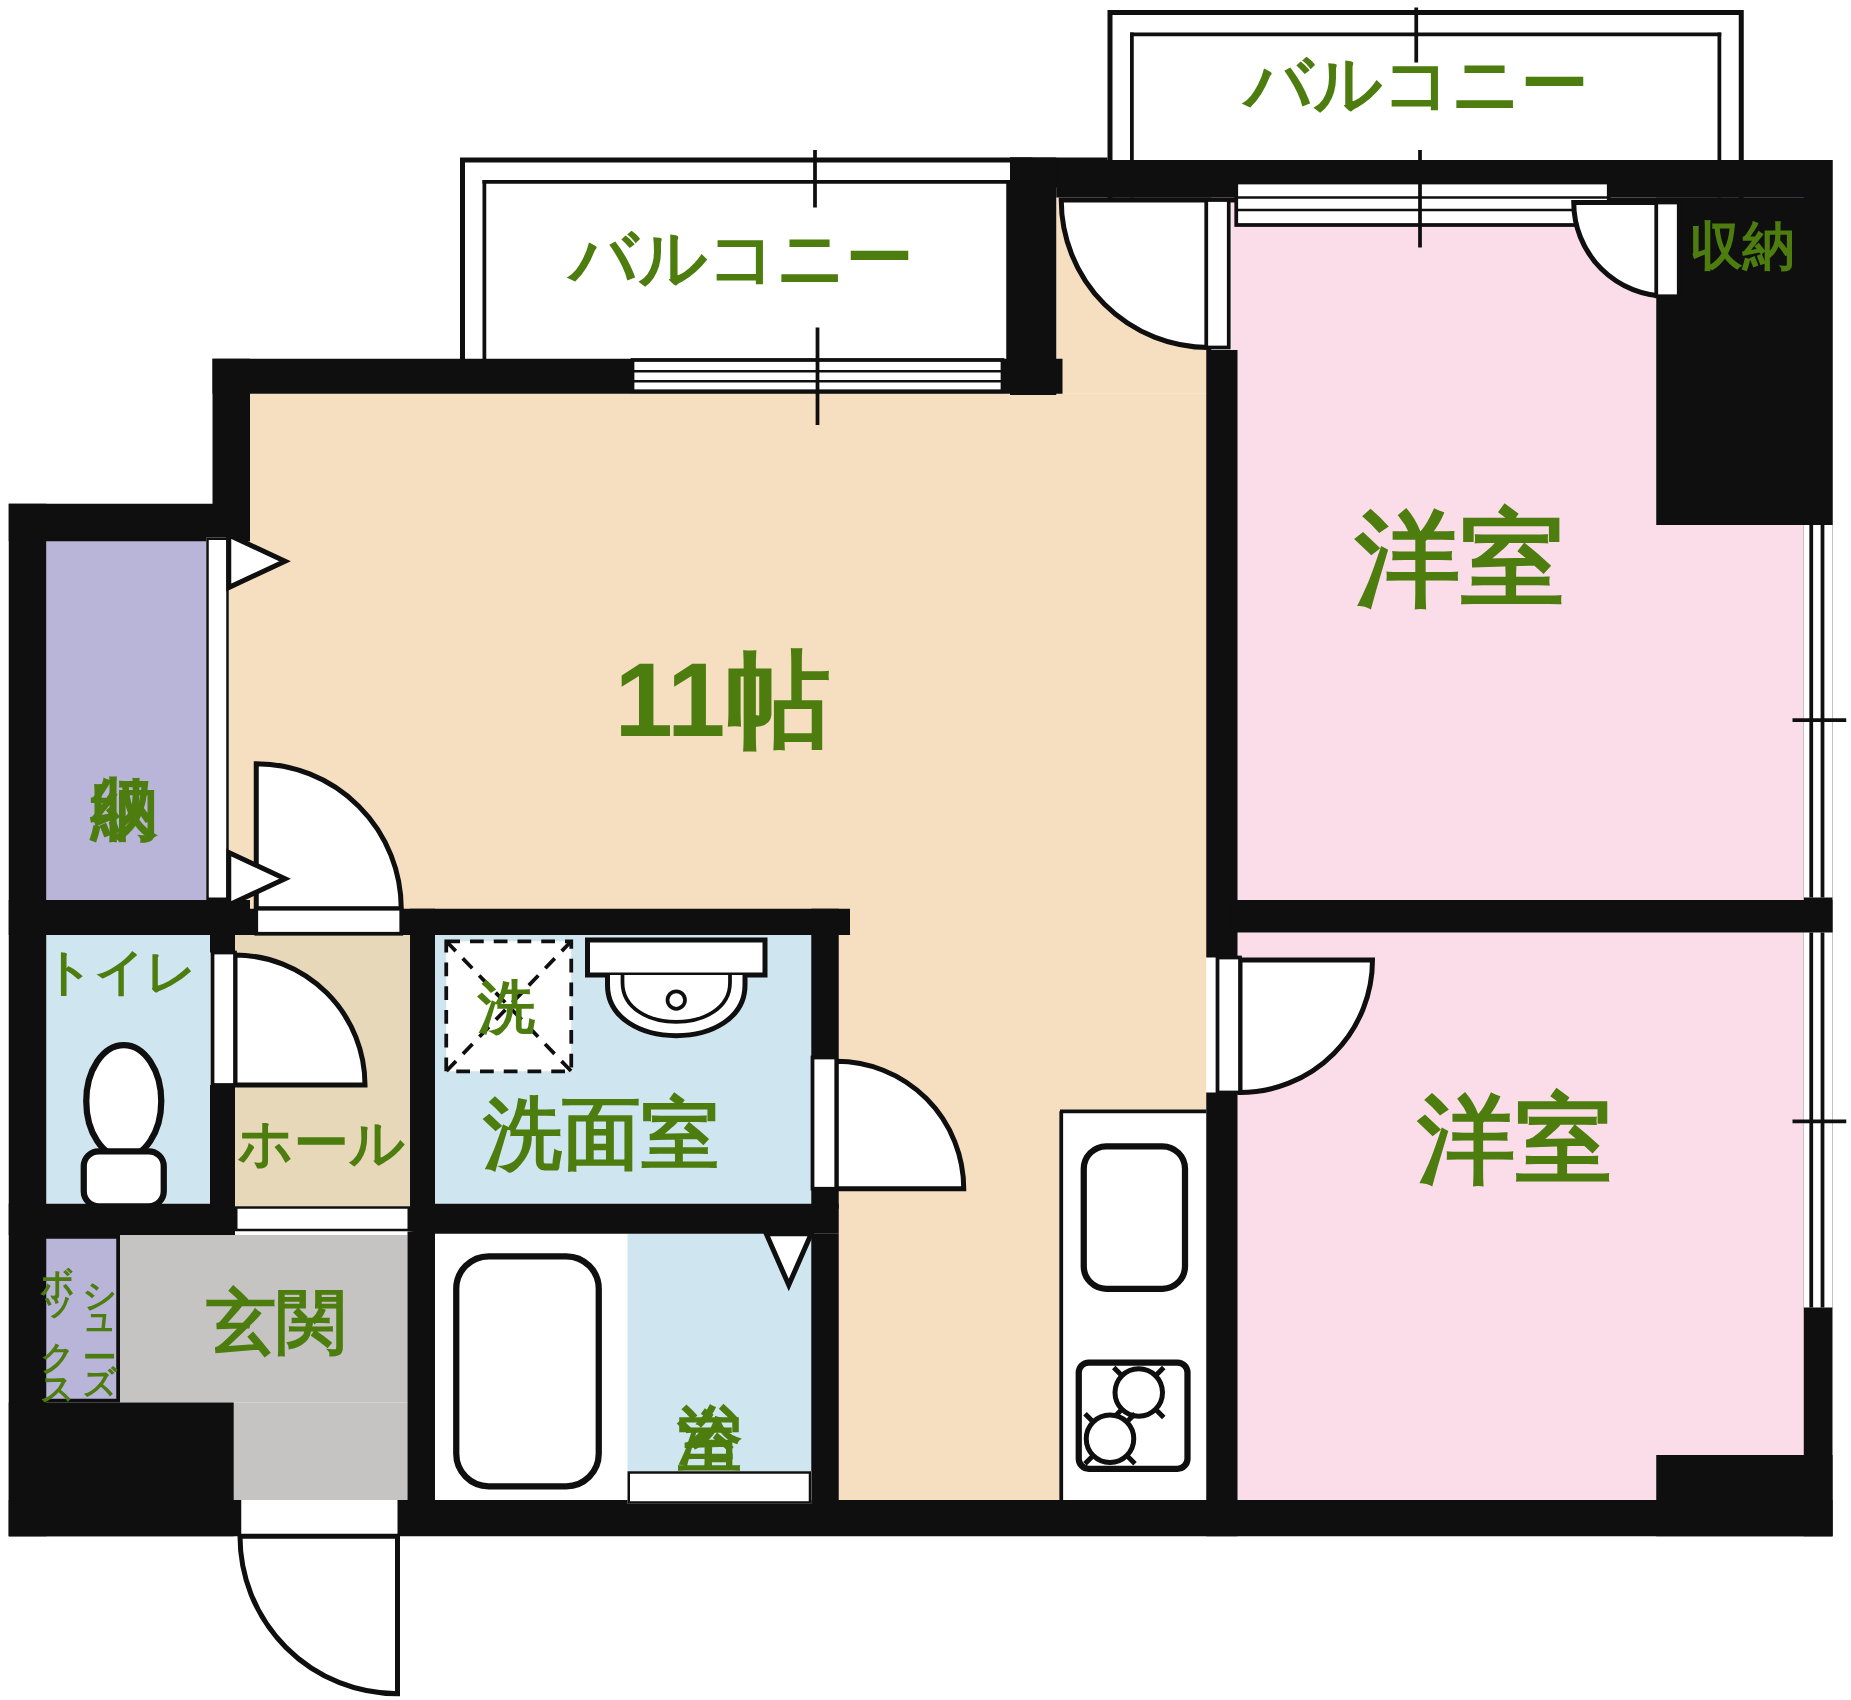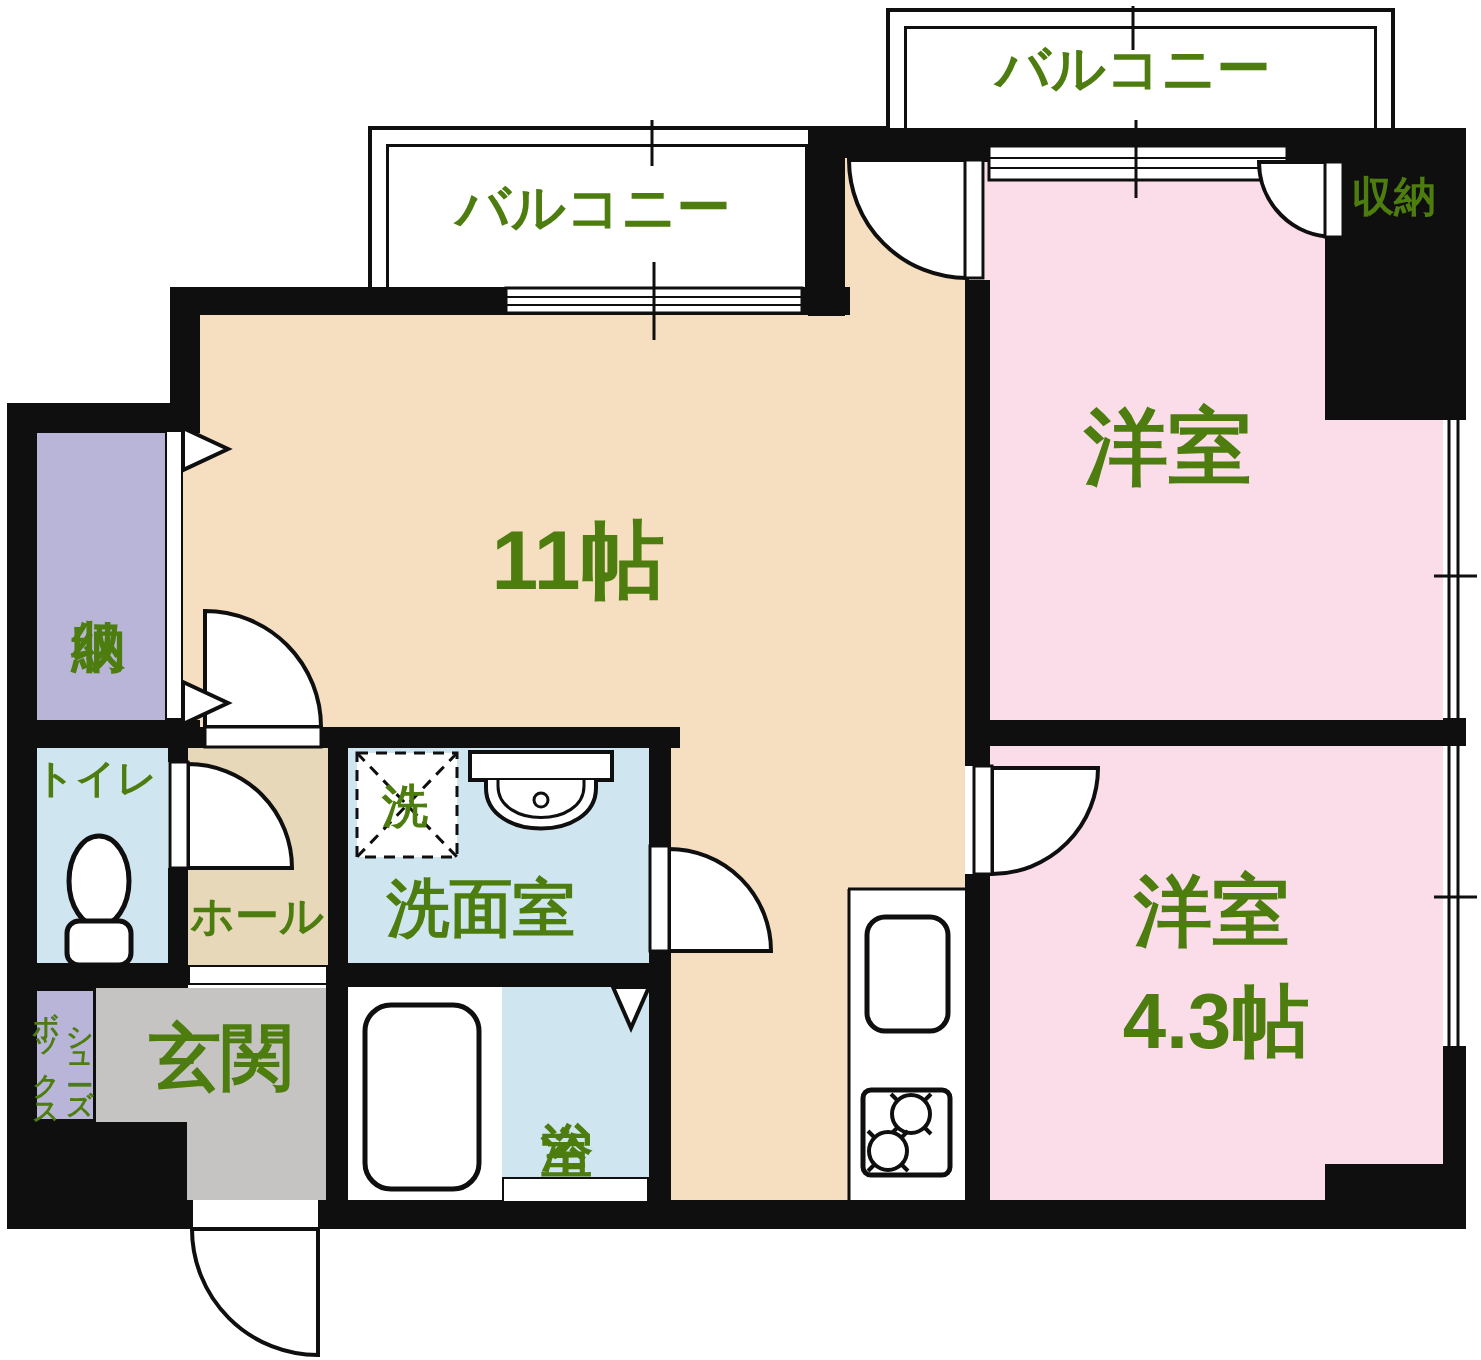--- a/index.html
+++ b/index.html
@@ -208,27 +208,26 @@
       <line x1="357" y1="753" x2="457" y2="857" stroke="#0f0f0f" stroke-width="3" stroke-dasharray="11 8"></line>
       <line x1="457" y1="753" x2="357" y2="857" stroke="#0f0f0f" stroke-width="3" stroke-dasharray="11 8"></line>
     </g>
   </svg>
 
   <div class="label" style="left:593px;top:207px;font-size:54px;">バルコニー</div>
   <div class="label" style="left:1133px;top:68px;font-size:54px;">バルコニー</div>
   <div class="label" style="left:578px;top:560px;font-size:84px;">11帖</div>
   <div class="label" style="left:1168px;top:447px;font-size:84px;">洋室</div>
   <div class="label" style="left:1212px;top:912px;font-size:78px;">洋室</div>
-  <div class="label" style="left:1216px;top:1022px;font-size:78px;">4.3帖</div>
   <div class="label vert" style="left:99px;top:578px;font-size:54px;">収納</div>
   <div class="label" style="left:1394px;top:197px;font-size:42px;">収納</div>
   <div class="label" style="left:96px;top:778px;font-size:40px;">トイレ</div>
   <div class="label" style="left:257px;top:916px;font-size:44px;">ホール</div>
   <div class="label" style="left:481px;top:908px;font-size:63px;">洗面室</div>
   <div class="label" style="left:405px;top:806px;font-size:46px;">洗</div>
   <div class="label vert" style="left:567px;top:1082px;font-size:52px;">浴室</div>
-  <div class="label" style="left:221px;top:1058px;font-size:72px;">玄関</div>
+  <div class="label" style="left:221px;top:1058px;font-size:56px;">玄関</div>
   <div class="label shoebox-label" style="left:62px;top:1054px;font-size:27px;">
     <span>シューズ</span>
     <span>ボックス</span>
   </div>
 
 </div>
 
 </body></html>

